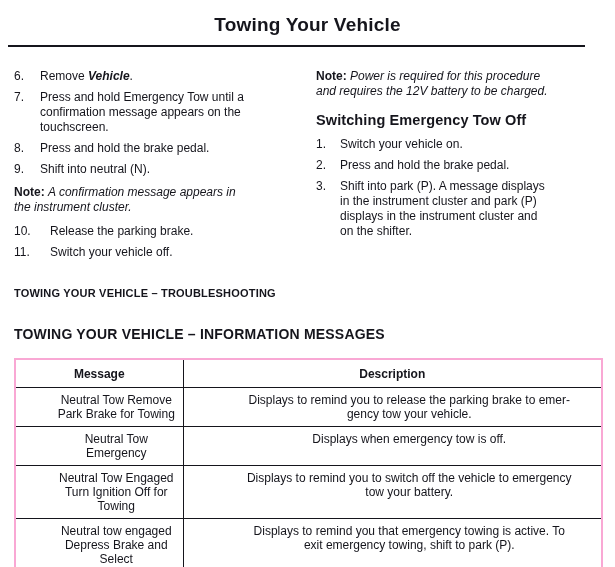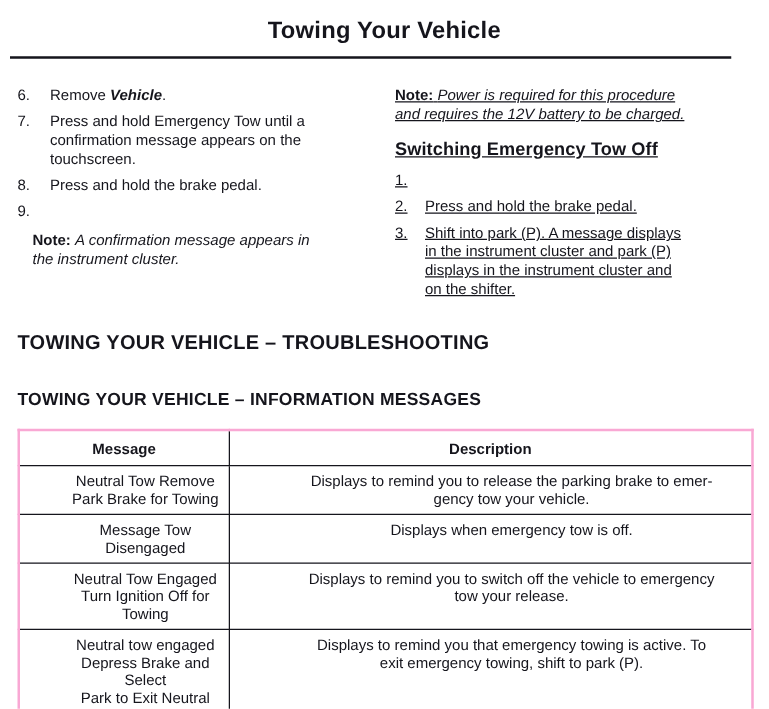--- a/index.html
+++ b/index.html
@@ -19,44 +19,44 @@
     letter-spacing: 0.2px;
   }
   .rule {
     border: none;
     border-top: 2px solid #15151c;
     margin: 9px 30px 0 8px;
   }
 
   .cols { display: flex; padding: 22px 14px 0 14px; gap: 22px; }
   .col-left  { width: 280px; }
-  .col-right { width: 285px; text-decoration: underline; }
+  .col-right { width: 285px; }
 
   .step { display: flex; margin-bottom: 6px; font-size: 12px; line-height: 15px; }
   .step .num  { flex: 0 0 26px; }
   .steps-wide .step .num { flex: 0 0 36px; }
   .col-right .step .num { flex: 0 0 24px; }
   .step .txt { white-space: pre-line; }
 
-  .note { font-size: 12px; line-height: 15px; margin: 8px 0 9px 12px; }
+  .note { font-size: 12px; line-height: 15px; margin: 8px 0 9px 0; }
   .note .note-label { font-weight: bold; }
   .note .txt { font-style: italic; white-space: pre-line; }
   .col-right .note { margin: 0 0 13px 0; }
 
   .vehicle-em { font-weight: bold; font-style: italic; }
 
   .sub-heading {
     font-size: 14.5px;
     font-weight: bold;
     margin: 2px 0 9px 0;
     letter-spacing: 0.1px;
   }
 
   .section-h1 {
-    font-size: 16px;
+    font-size: 11px;
     font-weight: bold;
     margin: 21px 14px 0 14px;
     letter-spacing: 0.2px;
   }
   .section-h2 {
     font-size: 14px;
     font-weight: bold;
     margin: 27px 14px 13px 14px;
     letter-spacing: 0.2px;
   }
@@ -108,35 +108,47 @@
         <span class="txt">Press and hold Emergency Tow until a
 confirmation message appears on the
 touchscreen.</span>
       </div>
       <div class="step">
         <span class="num">8.</span>
         <span class="txt">Press and hold the brake pedal.</span>
       </div>
       <div class="step">
         <span class="num">9.</span>
+        <span class="txt">Shift into neutral (N).</span>
       </div>
 
       <p class="note"><span class="note-label">Note:</span> <span class="txt">A confirmation message appears in
 the instrument cluster.</span></p>
 
+      <div class="steps-wide">
+        <div class="step">
+          <span class="num">10.</span>
+          <span class="txt">Release the parking brake.</span>
+        </div>
+        <div class="step">
+          <span class="num">11.</span>
+          <span class="txt">Switch your vehicle off.</span>
+        </div>
+      </div>
     </div>
 
     <div class="col-right">
       <p class="note"><span class="note-label">Note:</span> <span class="txt">Power is required for this procedure
 and requires the 12V battery to be charged.</span></p>
 
       <div class="sub-heading">Switching Emergency Tow Off</div>
 
       <div class="step">
         <span class="num">1.</span>
+        <span class="txt">Switch your vehicle on.</span>
       </div>
       <div class="step">
         <span class="num">2.</span>
         <span class="txt">Press and hold the brake pedal.</span>
       </div>
       <div class="step">
         <span class="num">3.</span>
         <span class="txt">Shift into park (P). A message displays
 in the instrument cluster and park (P)
 displays in the instrument cluster and
@@ -161,29 +173,29 @@
       </tr>
     </thead>
     <tbody>
       <tr>
         <td>Neutral Tow Remove
 Park Brake for Towing</td>
         <td>Displays to remind you to release the parking brake to emer-
 gency tow your vehicle.</td>
       </tr>
       <tr>
-        <td>Message Tow Disengaged</td>
+        <td>Neutral Tow Emergency</td>
         <td>Displays when emergency tow is off.</td>
       </tr>
       <tr>
         <td>Neutral Tow Engaged
 Turn Ignition Off for
 Towing</td>
         <td>Displays to remind you to switch off the vehicle to emergency
-tow your release.</td>
+tow your battery.</td>
       </tr>
       <tr class="row-tall">
         <td>Neutral tow engaged
 Depress Brake and Select
 Park to Exit Neutral Tow</td>
         <td>Displays to remind you that emergency towing is active. To
 exit emergency towing, shift to park (P).</td>
       </tr>
     </tbody>
   </table>

